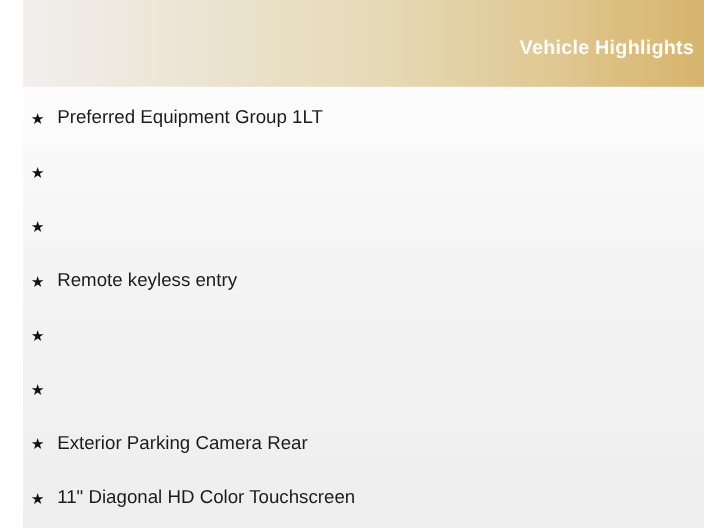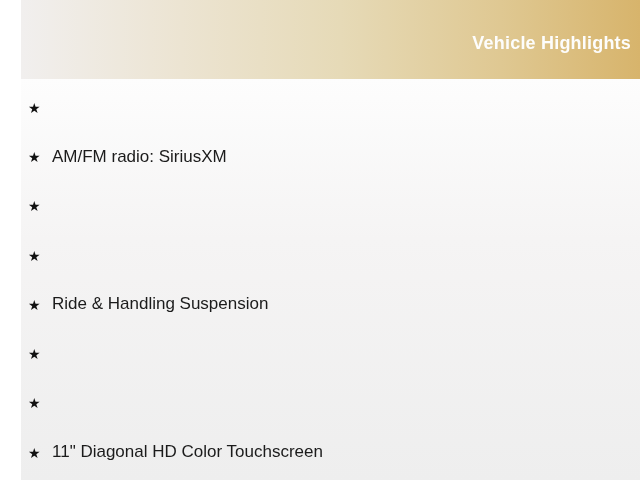--- a/index.html
+++ b/index.html
@@ -78,40 +78,41 @@
 <body>
 
 <div class="card">
   <div class="header">
     <span class="header-title">Vehicle Highlights</span>
   </div>
   <div class="body">
     <ul class="feature-list" id="feature-list">
         <li class="feature-item">
           <span class="star">★</span>
-        </li>
-        <li class="feature-item">
-          <span class="star">★</span>
-          <span class="feature-label">AM/FM radio: SiriusXM</span>
+          <span class="feature-label">Preferred Equipment Group 1LT</span>
         </li>
         <li class="feature-item">
           <span class="star">★</span>
         </li>
         <li class="feature-item">
           <span class="star">★</span>
         </li>
         <li class="feature-item">
           <span class="star">★</span>
-          <span class="feature-label">Ride &amp; Handling Suspension</span>
+          <span class="feature-label">Remote keyless entry</span>
         </li>
         <li class="feature-item">
           <span class="star">★</span>
         </li>
         <li class="feature-item">
           <span class="star">★</span>
+        </li>
+        <li class="feature-item">
+          <span class="star">★</span>
+          <span class="feature-label">Exterior Parking Camera Rear</span>
         </li>
         <li class="feature-item">
           <span class="star">★</span>
           <span class="feature-label">11" Diagonal HD Color Touchscreen</span>
         </li>
       </ul>
   </div>
 </div>
 
 </body></html>

